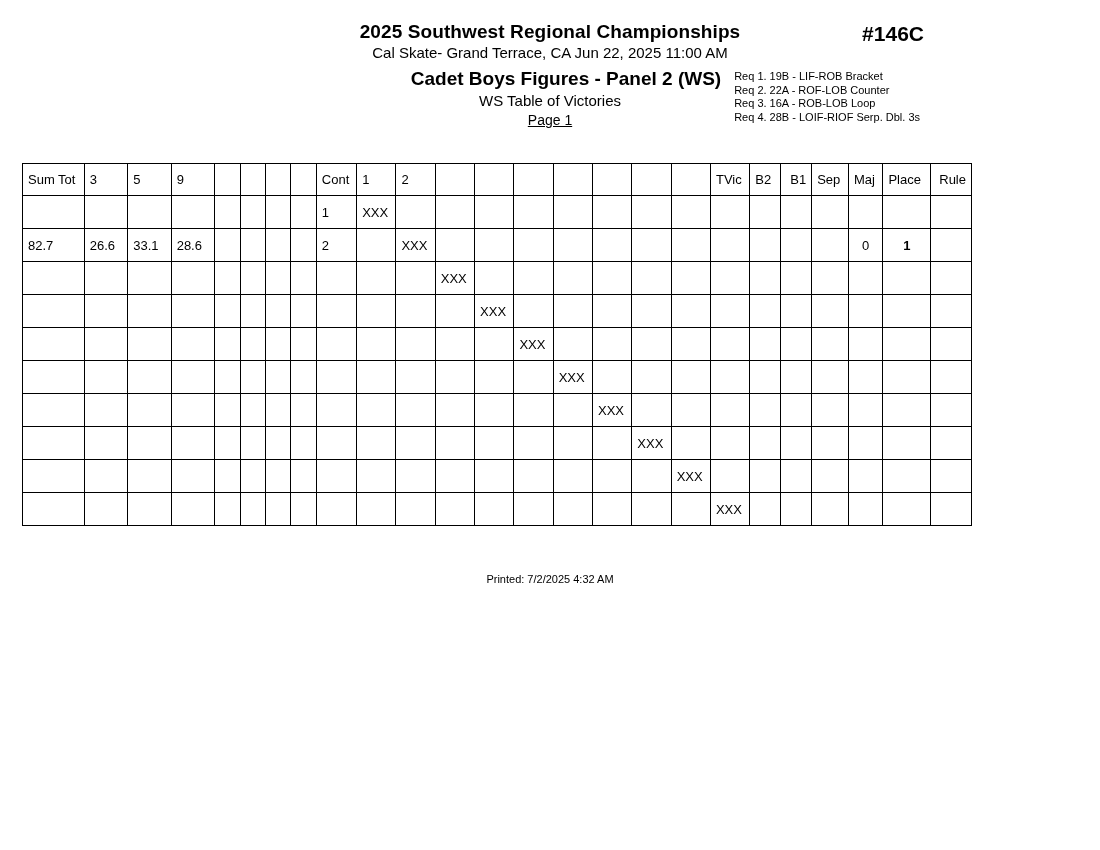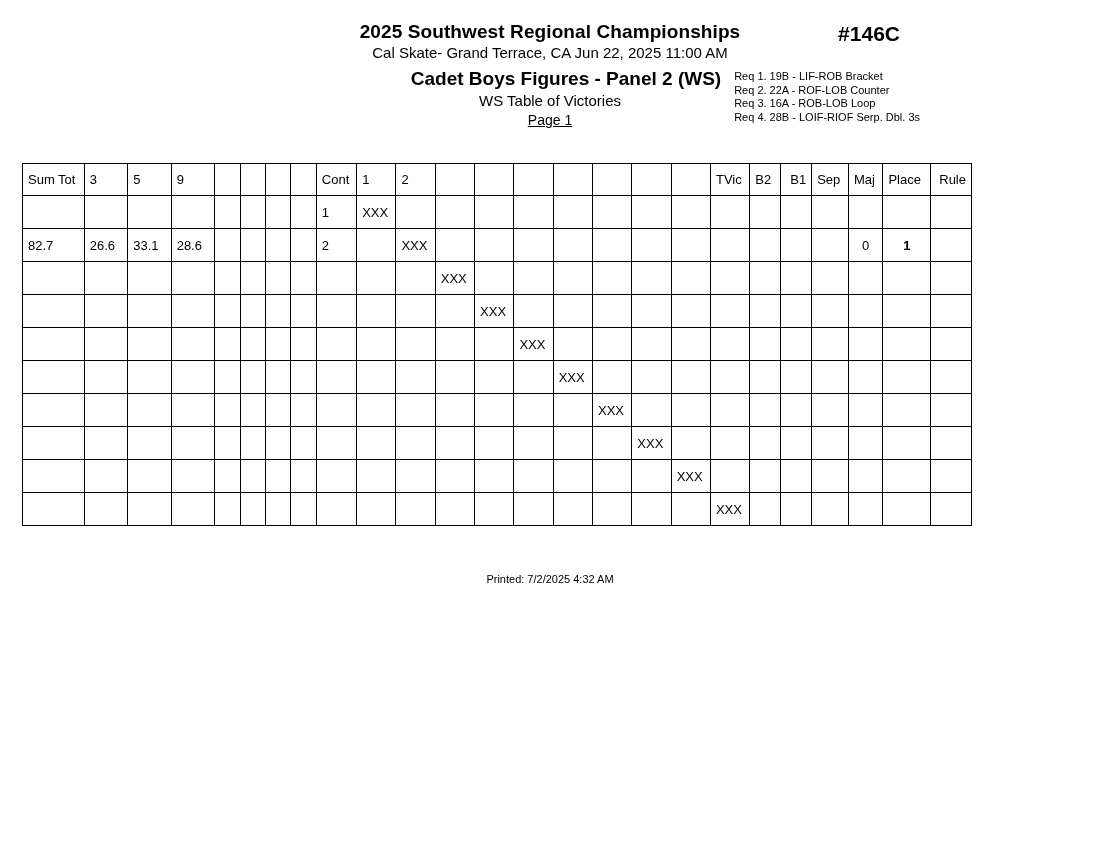--- a/index.html
+++ b/index.html
@@ -55,21 +55,21 @@
     line-height: 20px;
   }
   .page-label {
     font-size: 14px;
     line-height: 19px;
     text-decoration: underline;
   }
 
   .entry-number {
     position: absolute;
-    right: 72px;
+    right: 48px;
     top: 22px;
     font-size: 21px;
     font-weight: bold;
   }
 
   .req-list {
     position: absolute;
     right: 52px;
     top: 70px;
     font-size: 11px;

